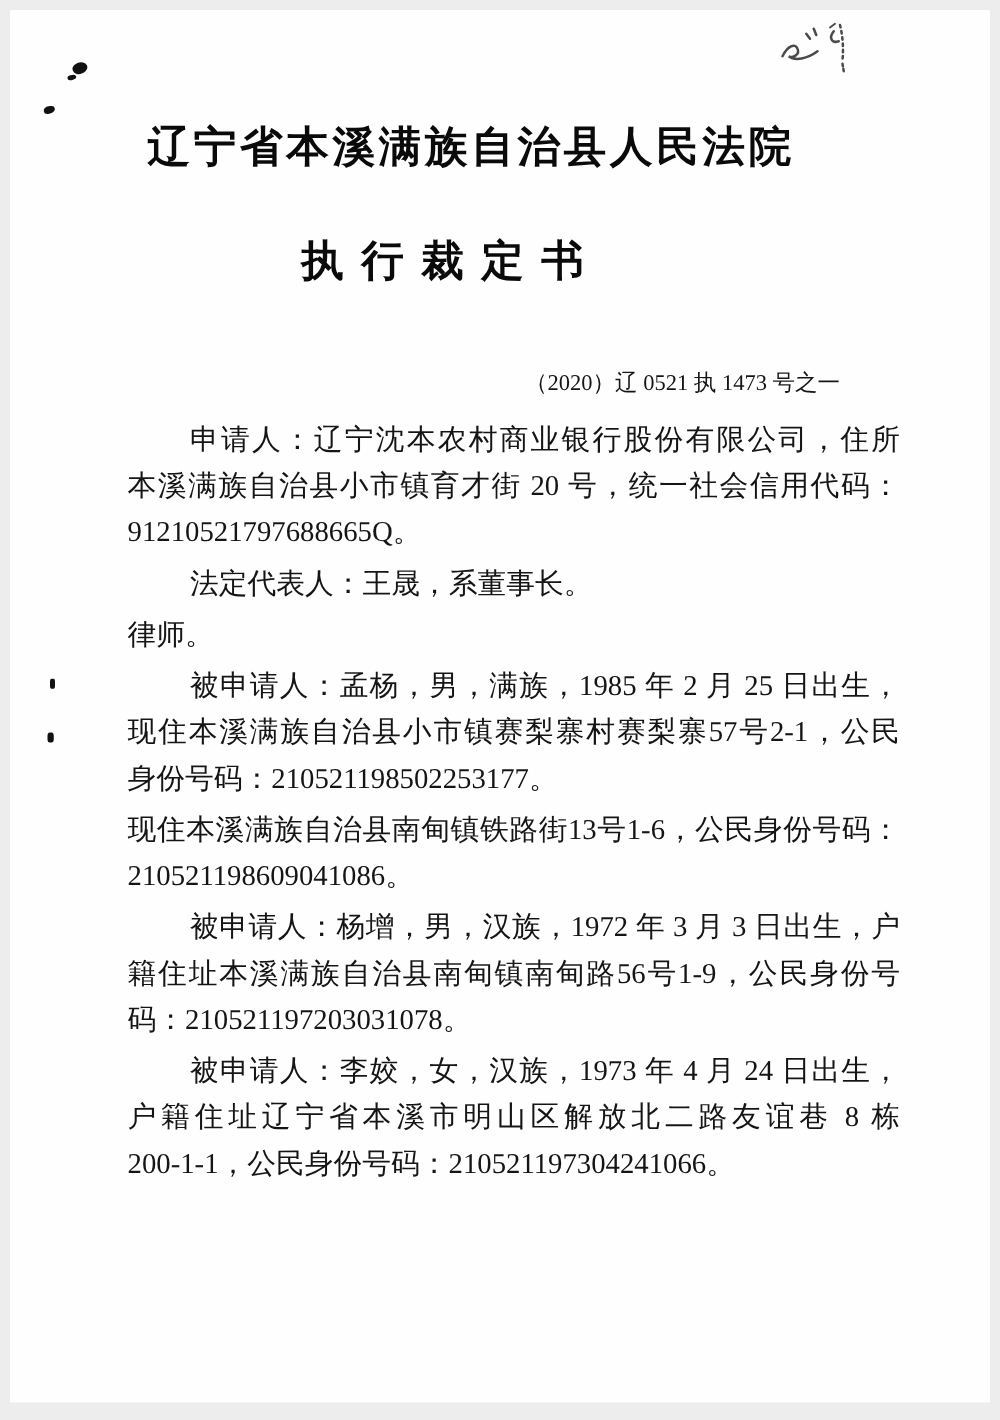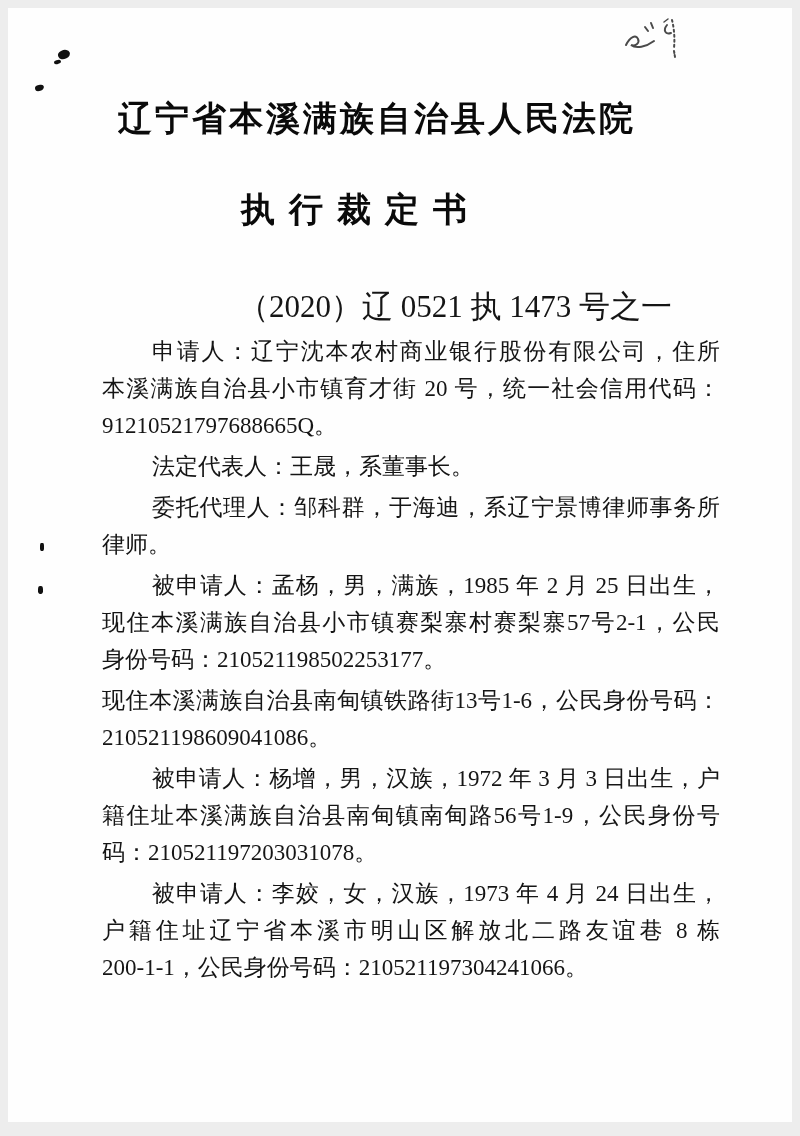--- a/index.html
+++ b/index.html
@@ -26,21 +26,21 @@
   .doc-type{
     margin-top:47px;
     font-size:34px;font-weight:bold;color:#0a0a0a;
     letter-spacing:14px;line-height:44px;
     text-align:center;position:relative;left:-50px;
     white-space:nowrap;
     font-family:Liberation Serif, serif;
   }
   .case-number{
     margin-top:56px;
-    font-size:31px;color:#151515;
+    font-size:18px;color:#151515;
     line-height:37px;
     text-align:right;padding-right:48px;
   }
   .doc-body{margin-top:8px;}
   .para{margin:0 0 4px 0;}
   .line{
     font-size:23px;color:#151515;
     line-height:37px;height:37px;overflow:hidden;
     text-align:justify;text-align-last:justify;
   }
@@ -91,21 +91,20 @@
 
       <div class="para">
             <div class="line first">申请人：辽宁沈本农村商业银行股份有限公司，住所地：</div>
             <div class="line">本溪满族自治县小市镇育才街 20 号，统一社会信用代码：</div>
             <div class="line last">91210521797688665Q。</div>
           </div>
           <div class="para">
             <div class="line first last">法定代表人：王晟，系董事长。</div>
           </div>
           <div class="para">
-            <div class="line first">委托代理人：邹科群，于海迪，系辽宁景博律师事务所</div>
             <div class="line last">律师。</div>
           </div>
           <div class="para">
             <div class="line first">被申请人：孟杨，男，满族，1985 年 2 月 25 日出生，</div>
             <div class="line">现住本溪满族自治县小市镇赛梨寨村赛梨寨57号2-1，公民</div>
             <div class="line last">身份号码：210521198502253177。</div>
           </div>
           <div class="para">
             <div class="line">现住本溪满族自治县南甸镇铁路街13号1-6，公民身份号码：</div>
             <div class="line last">210521198609041086。</div>

